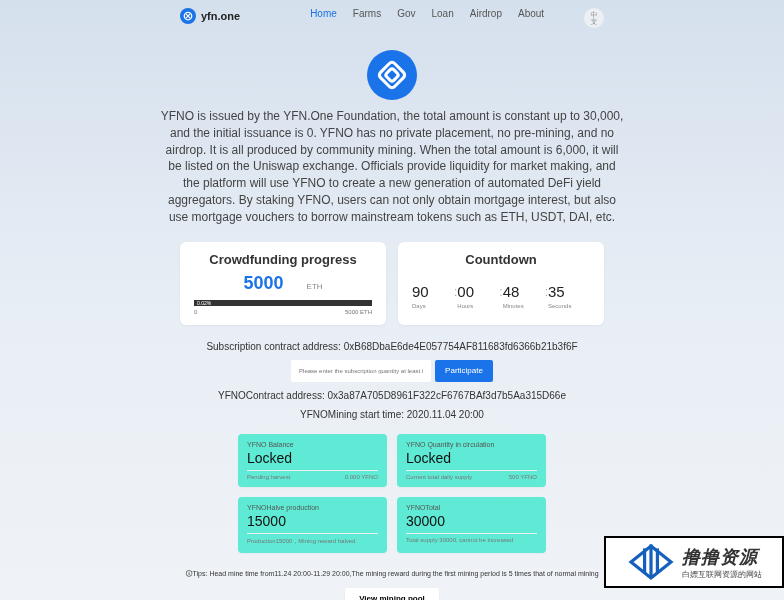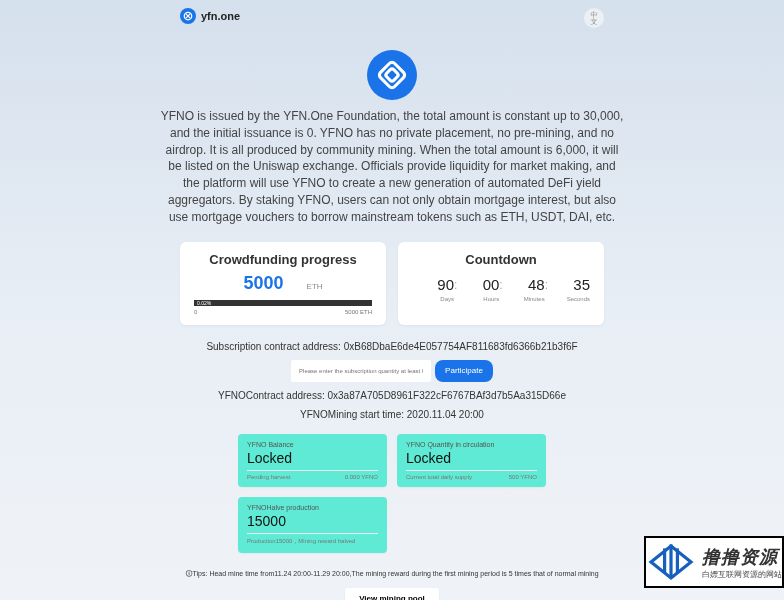--- a/index.html
+++ b/index.html
@@ -31,67 +31,75 @@
 .panels { display: flex; gap: 12px; padding: 8px 180px; }
 .panel { background: #fff; border-radius: 6px; padding: 10px 14px; flex: 1; box-shadow: 0 1px 3px rgba(0,0,0,0.05); }
 .panel-title { font-weight: 700; font-size: 13px; text-align: center; margin-bottom: 6px; }
 .progress-amount { text-align: center; margin-bottom: 6px; }
 .progress-num { color: #1a73e8; font-weight: 700; font-size: 18px; }
 .progress-unit { font-size: 8px; color: #888; margin-left: 20px; }
 .progress-bar-wrap { position: relative; margin-bottom: 3px; }
 .progress-bar { height: 6px; background: #333; border-radius: 0; position: relative; }
 .progress-pct { position: absolute; left: 3px; top: 50%; transform: translateY(-50%); color: #fff; font-size: 5px; }
 .progress-labels { display: flex; justify-content: space-between; font-size: 6px; color: #777; }
-.countdown-row { display: flex; justify-content: space-around; text-align: right; margin-top: 9px; }
+.countdown-row { display: flex; justify-content: space-around; text-align: left; margin-top: 16px; }
 .cd-cell { flex: 1; }
 .cd-num { font-size: 15px; font-weight: 400; color: #222; }
 .cd-lbl { font-size: 6px; color: #888; margin-top: 3px; }
 .cd-sep { color: #aaa; font-size: 12px; padding-top: 2px; }
 
 .info-line { text-align: center; font-size: 10px; color: #333; margin: 8px 0; }
 .info-line.bold { font-weight: 500; }
 
 .participate-row { display: flex; justify-content: center; gap: 4px; margin: 6px 0; }
 .qty-input { width: 140px; height: 22px; border: none; background: #fff; font-size: 6px; padding: 0 8px; color: #aaa; border-radius: 2px; }
-.participate-btn { background: #1a73e8; color: #fff; border: none; height: 22px; padding: 0 10px; font-size: 8px; border-radius: 8px; cursor: pointer; }
+.participate-btn { background: #1a73e8; color: #fff; border: none; height: 22px; padding: 0 10px; font-size: 8px; border-radius: 2px; cursor: pointer; }
 
 .cards { display: flex; flex-wrap: wrap; gap: 10px; padding: 6px 238px; }
 .card { background: #5eead4; border-radius: 4px; padding: 7px 9px; width: calc(50% - 5px); box-shadow: 0 1px 2px rgba(0,0,0,0.04); }
 .card-title { font-size: 7px; color: #555; margin-bottom: 2px; }
 .card-value { font-size: 14px; font-weight: 400; color: #111; margin-bottom: 4px; }
 .card-sub { font-size: 6px; color: #777; display: flex; justify-content: space-between; border-top: 1px solid #eee; padding-top: 3px; }
 .card-sub-val { font-weight: 500; }
 
 .tips { text-align: center; font-size: 7px; color: #333; margin: 10px 0 8px; padding: 0 150px; }
 
 .pool-btn-wrap { text-align: center; margin: 5px 0; }
 .pool-btn { background: #fff; border: none; padding: 6px 14px; font-size: 8px; font-weight: 600; border-radius: 3px; cursor: pointer; box-shadow: 0 1px 2px rgba(0,0,0,0.08); }
 
 .footer-links { text-align: center; font-size: 8px; color: #444; margin-top: 8px; }
 .footer-links span { margin: 0 5px; cursor: pointer; }
 
-.watermark { position: fixed; right: 0; bottom: 12px; background: #fff; border: 2px solid #000; display: flex; align-items: center; padding: 4px 0; gap: 6px; }
+.watermark { position: fixed; right: 0; bottom: 12px; background: #fff; border: 2px solid #000; display: flex; align-items: center; padding: 4px 20px; gap: 6px; }
 .watermark svg { width: 50px; height: 40px; }
 .wm-text { display: flex; flex-direction: column; }
 .wm-main { font-size: 18px; font-weight: 700; font-style: italic; letter-spacing: 1px; }
 .wm-sub { font-size: 8px; color: #444; }
 </style>
 </head>
 <body>
 
 <div class="header">
   <div class="logo-wrap">
     <div class="logo-icon">
       <svg viewBox="0 0 24 24" fill="none" stroke="#fff" stroke-width="3">
           <path d="M7 7l10 10M17 7L7 17"></path>
           <circle cx="12" cy="12" r="9"></circle>
         </svg>
     </div>
     <span class="logo-text">yfn.one</span>
   </div>
+  <div class="nav">
+    <span class="nav-item active">Home</span>
+    <span class="nav-item">Farms</span>
+    <span class="nav-item">Gov</span>
+    <span class="nav-item">Loan</span>
+    <span class="nav-item">Airdrop</span>
+    <span class="nav-item">About</span>
+  </div>
   <div class="lang-btn">
     <span>中</span>
     <span>文</span>
   </div>
 </div>
 
 <div class="hero">
   <div class="hero-logo">
     <svg viewBox="0 0 24 24" fill="none" stroke="#fff" stroke-width="2.5">
         <rect x="4" y="4" width="16" height="16" rx="3" transform="rotate(45 12 12)"></rect>
@@ -170,20 +178,28 @@
     <div class="card-sub">
       <span>Current total daily supply</span>
       <span class="card-sub-val">500  YFNO</span>
     </div>
   </div>
   <div class="card">
     <div class="card-title">YFNOHalve production</div>
     <div class="card-value">15000</div>
     <div class="card-sub">
       <span>Production15000，Mining reward halved</span>
+      <span class="card-sub-val"></span>
+    </div>
+  </div>
+  <div class="card">
+    <div class="card-title">YFNOTotal</div>
+    <div class="card-value">30000</div>
+    <div class="card-sub">
+      <span>Total supply 30000, cannot be increased</span>
       <span class="card-sub-val"></span>
     </div>
   </div>
 </div>
 
 <div class="tips">🛈Tips: Head mine time from11.24 20:00-11.29 20:00,The mining reward during the first mining period is 5 times that of normal mining</div>
 
 <div class="pool-btn-wrap">
   <button class="pool-btn">View mining pool</button>
 </div>

